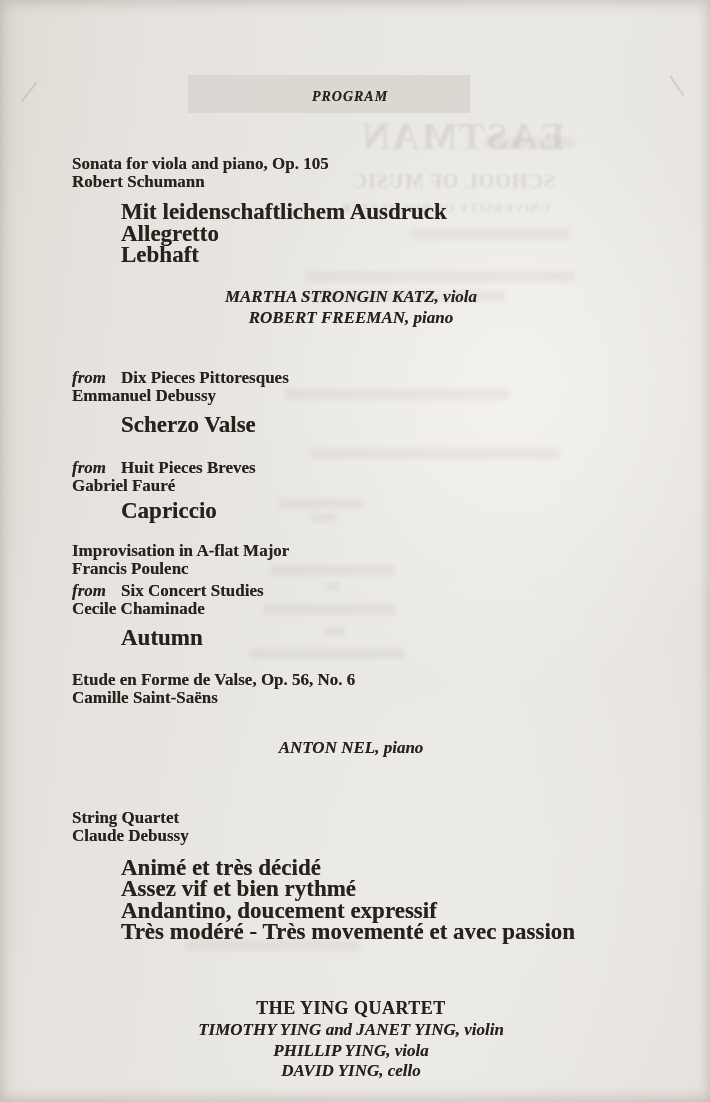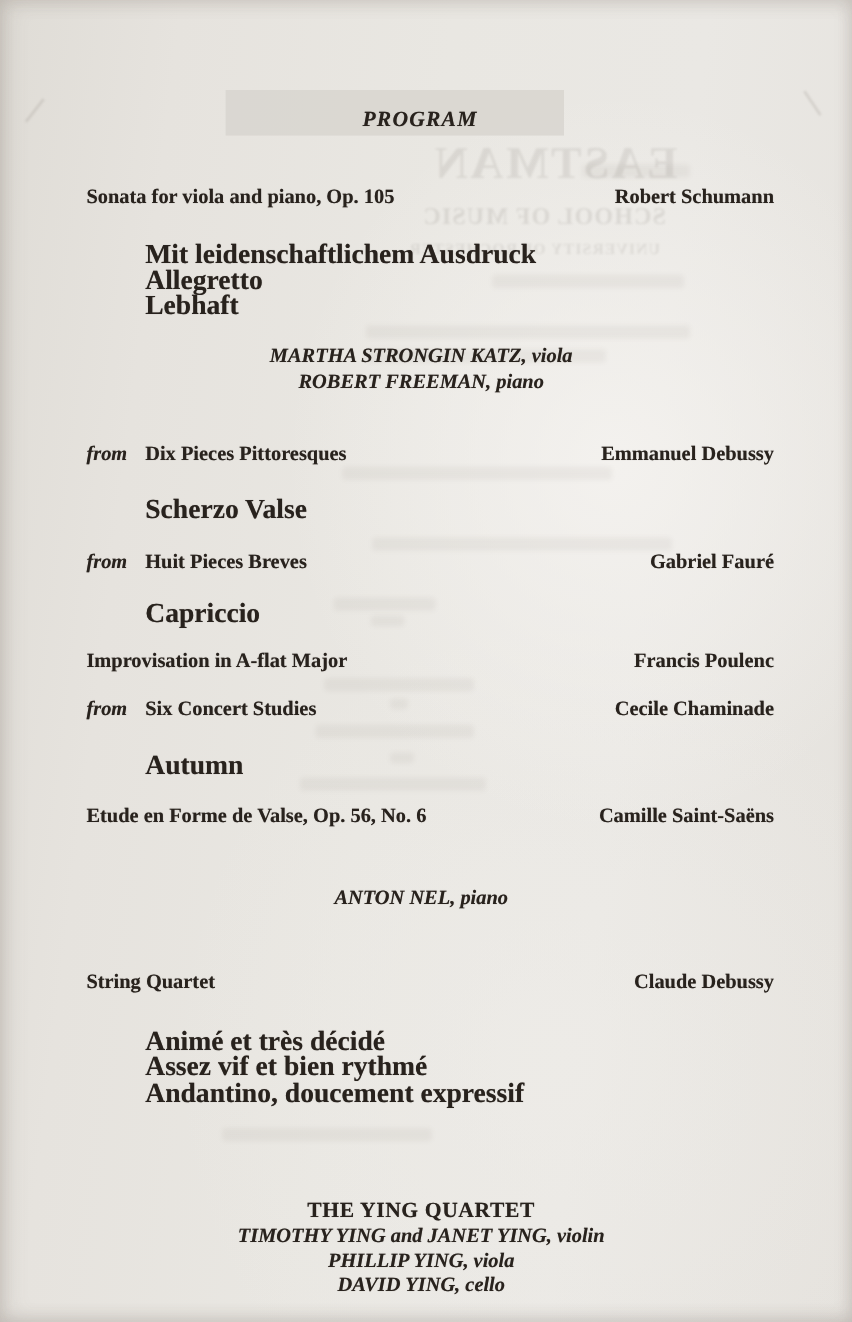--- a/index.html
+++ b/index.html
@@ -17,23 +17,23 @@
   .page::after{
     content:"";position:absolute;inset:0;pointer-events:none;
     box-shadow:inset 0 -5px 12px rgba(110,102,92,.14),
                inset 0 6px 12px rgba(110,102,92,.07),
                inset 8px 0 18px rgba(110,102,92,.10),
                inset -5px 0 12px rgba(140,133,124,.08);
   }
   .band{position:absolute;left:188px;top:75px;width:282px;height:38px;
         background:#d8d5cf;opacity:.8;filter:blur(.5px);}
   .heading{position:absolute;top:89px;left:250px;width:200px;margin:0;text-align:center;
-           font-size:18px;font-weight:bold;font-style:italic;letter-spacing:1px;}
+           font-size:14px;font-weight:bold;font-style:italic;letter-spacing:1px;}
   .row{position:absolute;left:72px;right:65px;display:flex;justify-content:space-between;
-       align-items:baseline;font-size:17px;font-weight:bold;line-height:18px;}
+       align-items:baseline;font-size:17px;font-weight:bold;line-height:18px;flex-direction:column;}
   .piece-title{white-space:nowrap;}
   .prefix{font-style:italic;font-weight:bold;}
   .prefix:not(:empty){margin-right:15px;}
   .composer{white-space:nowrap;}
   .movements{position:absolute;left:121px;font-size:23px;font-weight:bold;line-height:21.5px;}
   .movements.quartet{line-height:21.3px;margin-top:12px;}
   .performers{position:absolute;left:0;width:702px;text-align:center;
               font-size:17px;font-weight:bold;font-style:italic;line-height:21px;}
   .performers.ying{line-height:20.5px;margin-top:44px;}
   .group-heading{font-style:normal;font-size:18px;letter-spacing:.5px;line-height:23px;}
@@ -132,20 +132,21 @@
   </div>
 
   <div class="row" style="top:809px">
     <span class="piece-title"><span class="prefix"></span><span>String Quartet</span></span>
     <span class="composer">Claude Debussy</span>
   </div>
   <div class="movements quartet" style="top:845px">
     <div>Animé et très décidé</div>
     <div>Assez vif et bien rythmé</div>
     <div>Andantino, doucement expressif</div>
+    <div>Très modéré - Très movementé et avec passion</div>
   </div>
 
   <div class="performers ying" style="top:953px">
     <div class="group-heading">THE YING QUARTET</div>
     <div>TIMOTHY YING and JANET YING, violin</div>
     <div>PHILLIP YING, viola</div>
     <div>DAVID YING, cello</div>
   </div>
 
 </div>

